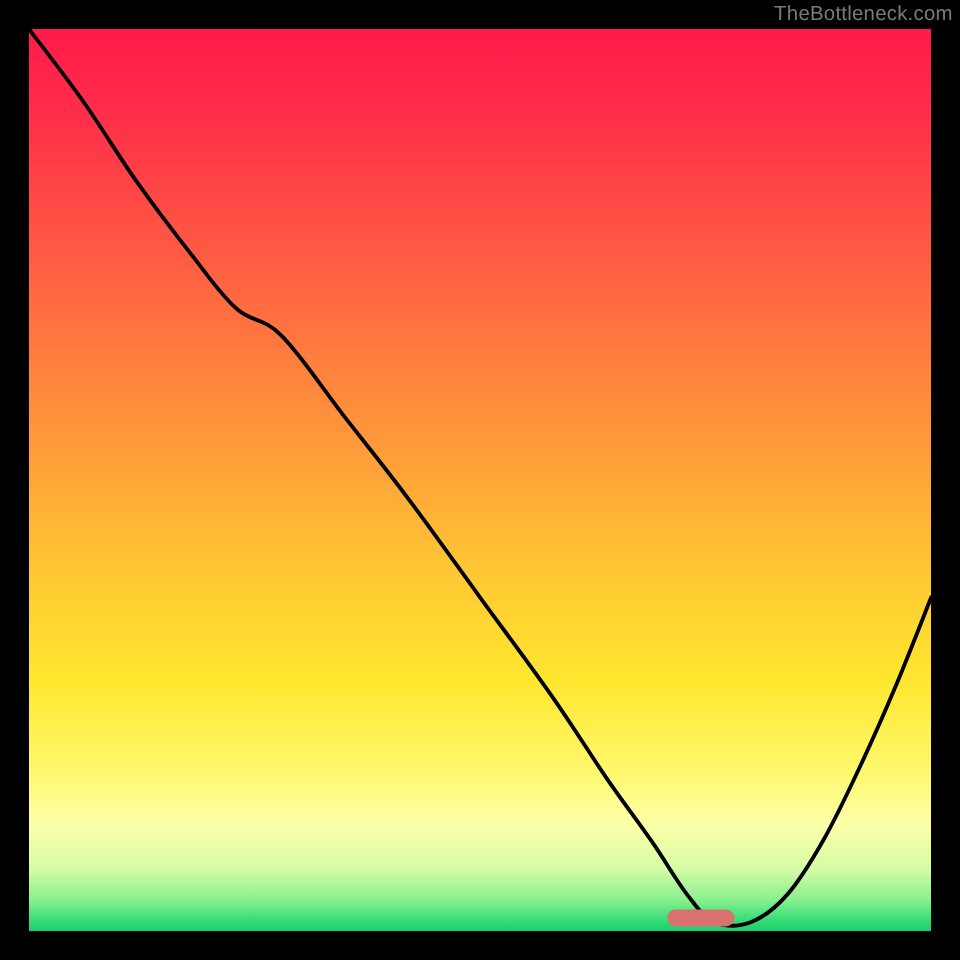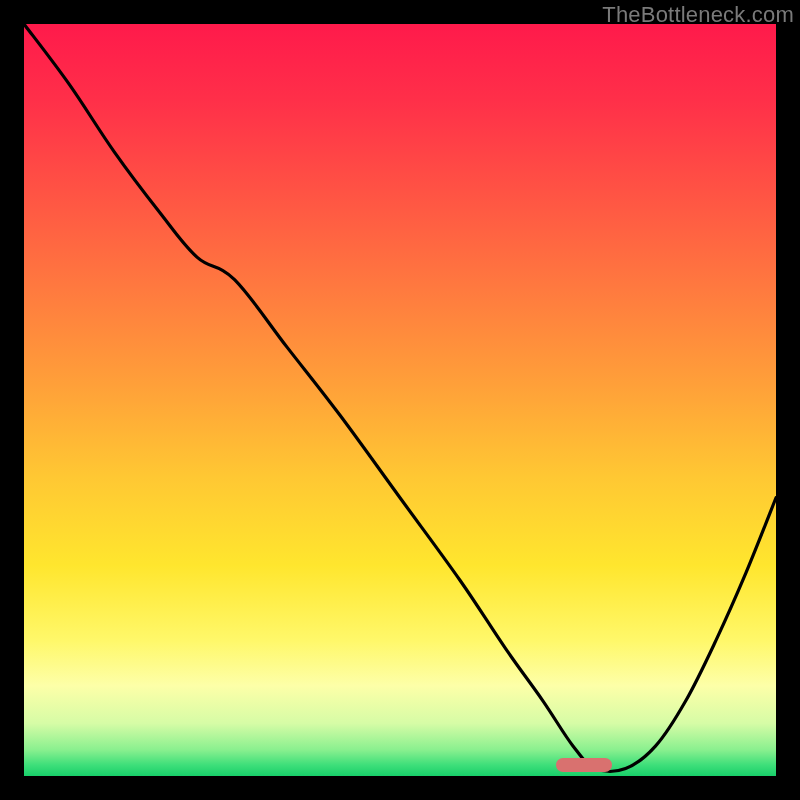--- a/index.html
+++ b/index.html
@@ -40,21 +40,21 @@
     top: 0;
     width: 752px;
     height: 752px;
     overflow: visible;
   }
   .watermark {
     position: absolute;
     top: 2px;
     right: 6px;
     color: #7a7a7a;
-    font-size: 22px;
+    font-size: 17px;
     font-weight: 500;
     letter-spacing: 0.2px;
     margin-left: 33px;
   }
   .marker {
     position: absolute;
     border-radius: 8px;
   }
 </style>
 </head>

